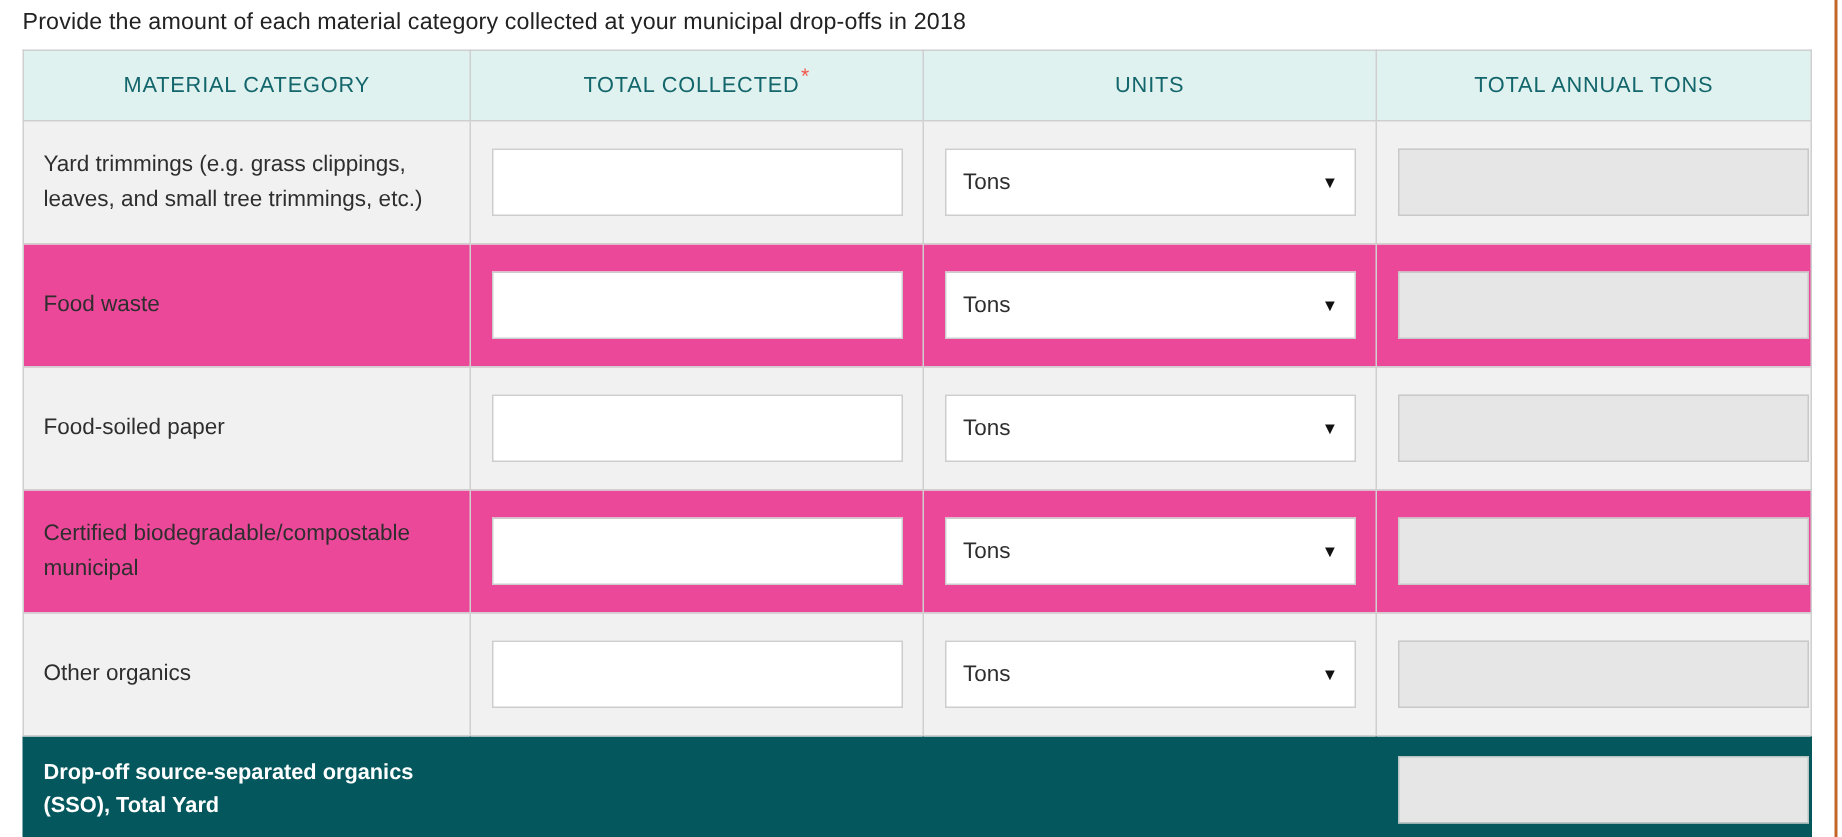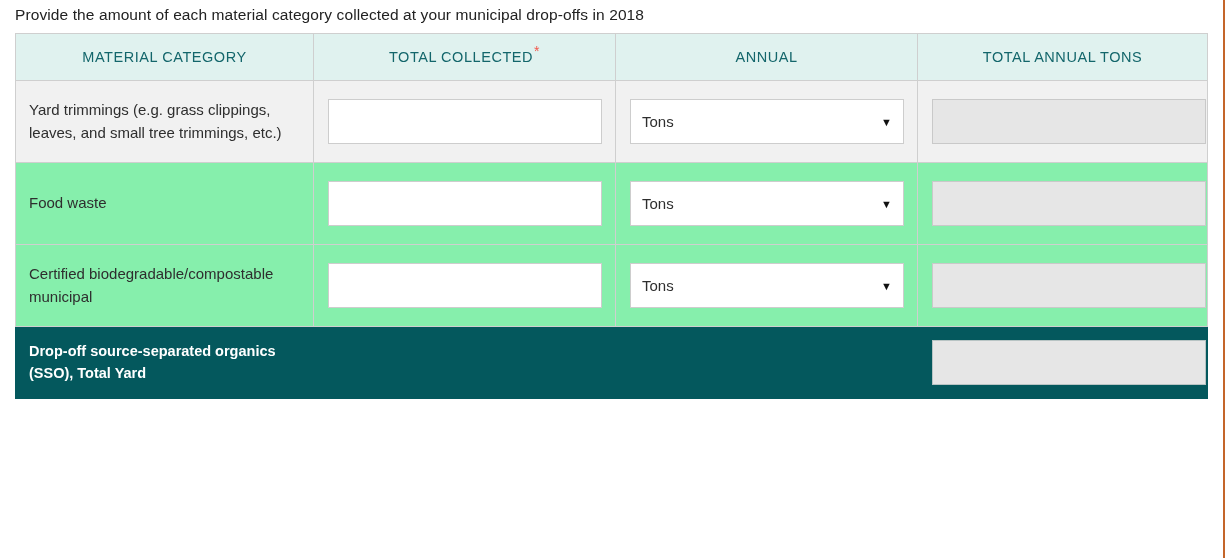--- a/index.html
+++ b/index.html
@@ -79,21 +79,21 @@
   .req-asterisk {
     color: #f2584c;
     font-size: 14px;
     vertical-align: super;
     line-height: 0;
     margin-left: 1px;
   }
 
   
   tbody tr.row-shaded td { background: #f1f1f1; }
-  tbody tr.row-plain  td { background: #86efac; }
+  tbody tr.row-plain  td { background: #ec4899; }
 
   td.cell-category {
     padding: 12px 14px 12px 13px;
     font-size: 15px;
     color: #2e2e2e;
     line-height: 1.52;
   }
   td.cell-input,
   td.cell-units,
   td.cell-total {
@@ -183,21 +183,21 @@
       <col class="c-category">
       <col class="c-amount">
       <col class="c-units">
       <col class="c-total">
     </colgroup>
 
     <thead>
       <tr>
         <th><span>MATERIAL CATEGORY</span></th>
         <th><span>TOTAL COLLECTED</span><span class="req-asterisk">*</span></th>
-        <th><span>ANNUAL</span></th>
+        <th><span>UNITS</span></th>
         <th><span>TOTAL ANNUAL TONS</span></th>
       </tr>
     </thead>
 
     <tbody>
 
       <tr class="row-shaded">
         <td class="cell-category">Yard trimmings (e.g. grass clippings, leaves, and small tree trimmings, etc.)</td>
         <td class="cell-input">
           <input class="amount-input" type="text" value="" placeholder="" style="">
@@ -222,37 +222,67 @@
           <div class="units-select-wrap">
             <span class="units-select-value">Tons</span>
             <span class="units-select-caret">▼</span>
           </div>
         </td>
         <td class="cell-total">
           <div class="total-field"></div>
         </td>
       </tr>
 
+      <tr class="row-shaded">
+        <td class="cell-category">Food-soiled paper</td>
+        <td class="cell-input">
+          <input class="amount-input" type="text" value="" placeholder="" style="">
+        </td>
+        <td class="cell-units">
+          <div class="units-select-wrap">
+            <span class="units-select-value">Tons</span>
+            <span class="units-select-caret">▼</span>
+          </div>
+        </td>
+        <td class="cell-total">
+          <div class="total-field"></div>
+        </td>
+      </tr>
 
       <tr class="row-plain">
         <td class="cell-category">Certified biodegradable/compostable municipal</td>
         <td class="cell-input">
           <input class="amount-input" type="text" value="" placeholder="" style="">
         </td>
         <td class="cell-units">
           <div class="units-select-wrap">
             <span class="units-select-value">Tons</span>
             <span class="units-select-caret">▼</span>
           </div>
         </td>
         <td class="cell-total">
           <div class="total-field"></div>
         </td>
       </tr>
 
+      <tr class="row-shaded">
+        <td class="cell-category">Other organics</td>
+        <td class="cell-input">
+          <input class="amount-input" type="text" value="" placeholder="" style="">
+        </td>
+        <td class="cell-units">
+          <div class="units-select-wrap">
+            <span class="units-select-value">Tons</span>
+            <span class="units-select-caret">▼</span>
+          </div>
+        </td>
+        <td class="cell-total">
+          <div class="total-field"></div>
+        </td>
+      </tr>
 
       <tr class="row-total">
         <td class="cell-category">Drop-off source-separated organics (SSO), Total Yard</td>
         <td></td>
         <td></td>
         <td class="cell-total">
           <div class="total-field"></div>
         </td>
       </tr>
 

